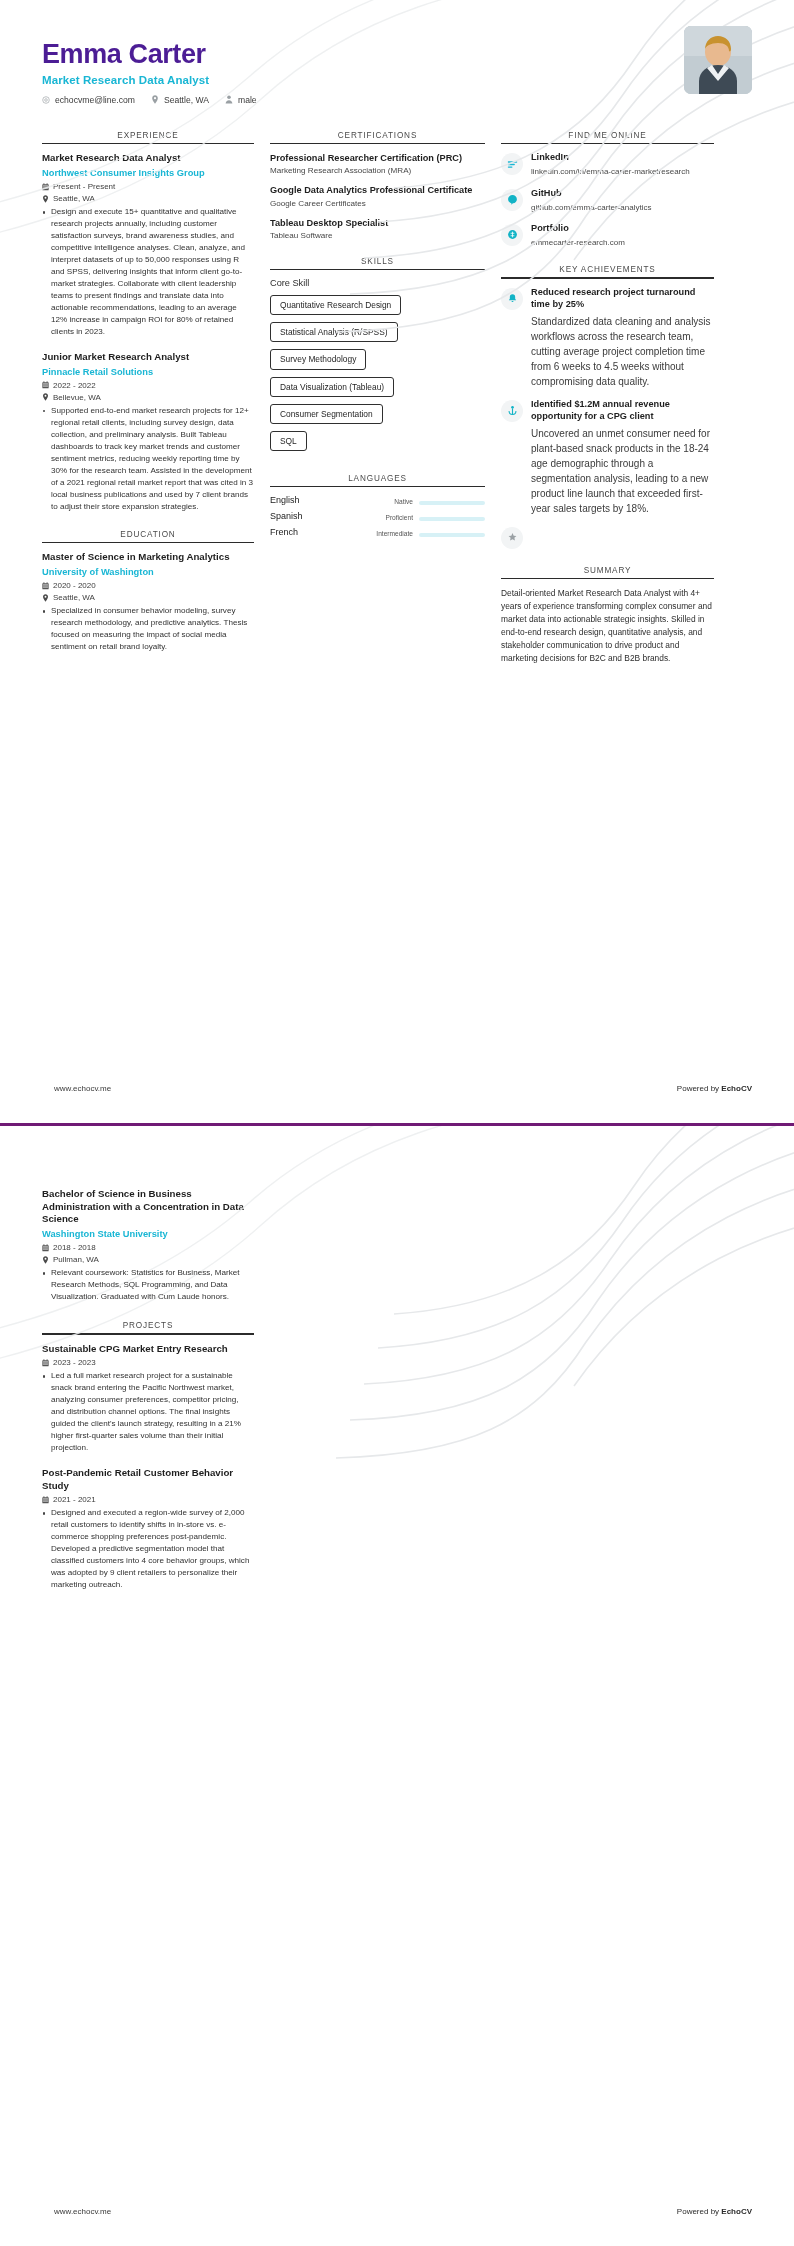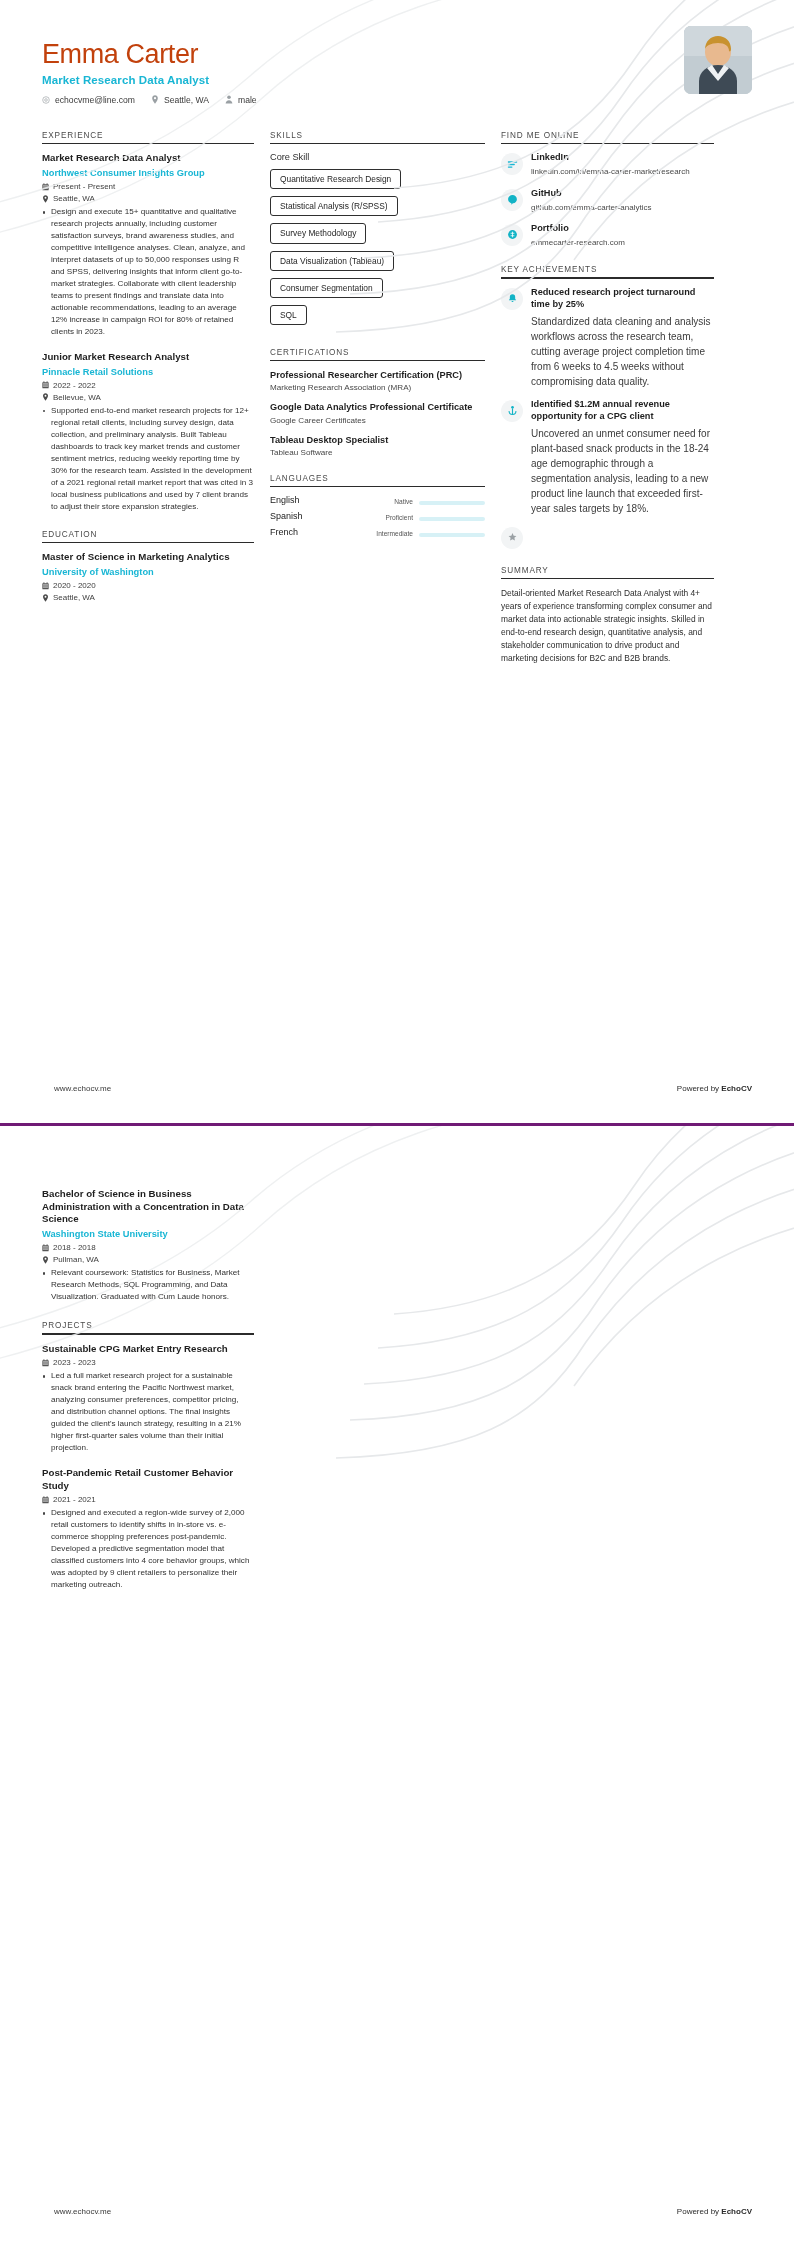--- a/index.html
+++ b/index.html
@@ -18,42 +18,42 @@
     overflow:hidden;
   }
   .page + .page { border-top:3px solid #701a75; }
 
   
   .swirl { position:absolute; top:-130px; right:-160px; width:620px; height:470px; pointer-events:none; }
   .swirl2 { position:absolute; top:-40px; left:-170px; width:1100px; height:330px; pointer-events:none; opacity:.85; }
 
   
   .header { position:relative; padding:40px 42px 0 42px; }
-  .name { font-size:27px; font-weight:400; letter-spacing:-0.4px; color:#c2410c; line-height:1.1; }
+  .name { font-size:27px; font-weight:700; letter-spacing:-0.4px; color:#4c1d95; line-height:1.1; }
   .role { font-size:11.5px; font-weight:600; color:#19b6d4; margin-top:4px; letter-spacing:.1px; }
   .contact-row { display:flex; align-items:center; gap:16px; margin-top:9px; flex-wrap:wrap; }
   .contact-item { display:flex; align-items:center; gap:5px; font-size:8.6px; color:#3a3a3a; }
   .contact-item svg { flex:none; }
   .photo {
     position:absolute; right:42px; top:26px;
     width:68px; height:68px; border-radius:7px; overflow:hidden;
     background:#b8c4cc;
   }
   .photo svg { display:block; }
 
   
   .cols { display:flex; gap:16px; padding:26px 42px 0 42px; align-items:flex-start; }
   .col-left { width:212px; flex:none; }
   .col-mid { width:215px; flex:none; }
   .col-right { width:213px; flex:none; }
 
   .sec { margin-bottom:17px; }
   .sec-title {
     font-size:8.2px; letter-spacing:.85px; color:#4a4a4a; font-weight:400;
-    text-transform:uppercase; padding-bottom:3px;
+    text-transform:uppercase; padding-bottom:3px;text-align:center;
   }
   .sec-rule { height:1.6px; background:#2b2b2b; margin-bottom:8px; }
 
   .entry { margin-bottom:13px; }
   .entry-title { font-size:9.7px; font-weight:700; color:#1f1f1f; line-height:1.3; }
   .entry-org { font-size:9.3px; font-weight:600; color:#19b6d4; line-height:1.33; margin-top:2px; }
   .meta { display:flex; align-items:center; gap:4px; font-size:8px; color:#3d3d3d; margin-top:3px; }
   .meta svg { flex:none; }
   .bullets { list-style:none; margin-top:3px; }
   .bullets li {
@@ -247,55 +247,58 @@
               </svg>
             <span>2020 - 2020</span>
           </div>
           <div class="meta">
             <svg width="7" height="8" viewBox="0 0 12 16">
                 <path d="M6 0.6C3.2 0.6 1 2.8 1 5.6c0 3.6 5 9.8 5 9.8s5-6.2 5-9.8C11 2.8 8.8 0.6 6 0.6z" fill="#4a4a4a"></path>
                 <circle cx="6" cy="5.6" r="1.9" fill="#fff"></circle>
               </svg>
             <span>Seattle, WA</span>
           </div>
+          <ul class="bullets">
+            <li>Specialized in consumer behavior modeling, survey research methodology, and predictive analytics. Thesis focused on measuring the impact of social media sentiment on retail brand loyalty.</li>
+          </ul>
         </div>
       </div>
 
     </div>
 
     <div class="col-mid">
+
+      <div class="sec">
+        <div class="sec-title">CERTIFICATIONS</div>
+        <div class="sec-rule"></div>
+        <div class="cert">
+          <div class="cert-name">Professional Researcher Certification (PRC)</div>
+          <div class="cert-issuer">Marketing Research Association (MRA)</div>
+        </div>
+        <div class="cert">
+          <div class="cert-name">Google Data Analytics Professional Certificate</div>
+          <div class="cert-issuer">Google Career Certificates</div>
+        </div>
+        <div class="cert">
+          <div class="cert-name">Tableau Desktop Specialist</div>
+          <div class="cert-issuer">Tableau Software</div>
+        </div>
+      </div>
 
       <div class="sec">
         <div class="sec-title">SKILLS</div>
         <div class="sec-rule"></div>
         <div class="skill-group-label">Core Skill</div>
         <div class="tag-row">
           <div><span class="tag">Quantitative Research Design</span></div>
           <div><span class="tag">Statistical Analysis (R/SPSS)</span></div>
           <div><span class="tag">Survey Methodology</span></div>
           <div><span class="tag">Data Visualization (Tableau)</span></div>
           <div><span class="tag">Consumer Segmentation</span></div>
           <div><span class="tag">SQL</span></div>
-        </div>
-      </div>
-
-      <div class="sec">
-        <div class="sec-title">CERTIFICATIONS</div>
-        <div class="sec-rule"></div>
-        <div class="cert">
-          <div class="cert-name">Professional Researcher Certification (PRC)</div>
-          <div class="cert-issuer">Marketing Research Association (MRA)</div>
-        </div>
-        <div class="cert">
-          <div class="cert-name">Google Data Analytics Professional Certificate</div>
-          <div class="cert-issuer">Google Career Certificates</div>
-        </div>
-        <div class="cert">
-          <div class="cert-name">Tableau Desktop Specialist</div>
-          <div class="cert-issuer">Tableau Software</div>
         </div>
       </div>
 
       <div class="sec">
         <div class="sec-title">LANGUAGES</div>
         <div class="sec-rule"></div>
 
         <div class="lang-row">
           <span class="lang-name">English</span>
           <span class="lang-level">Native</span>

